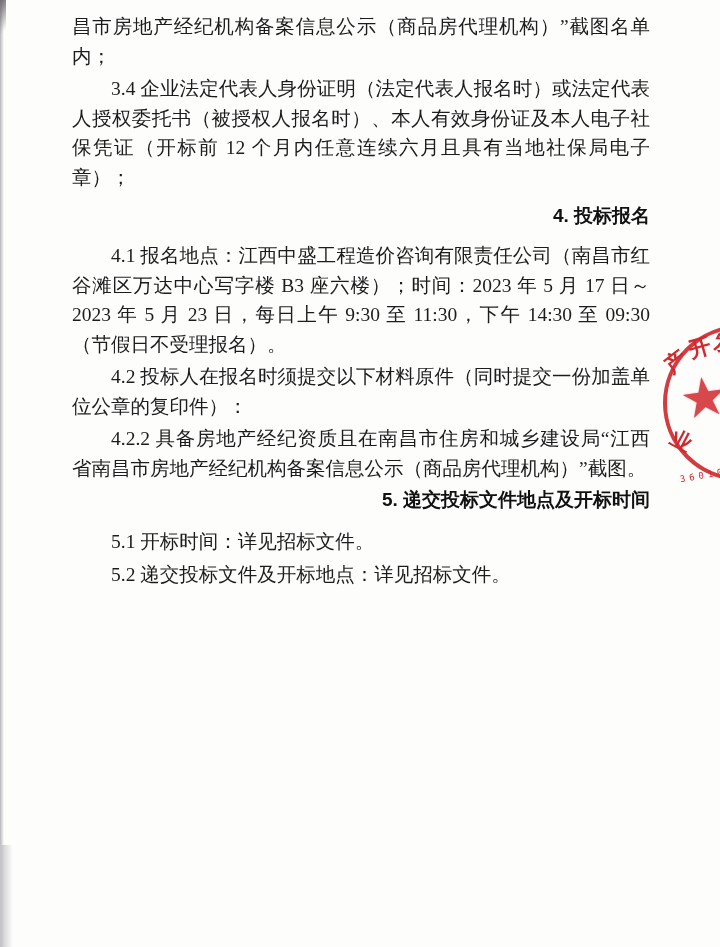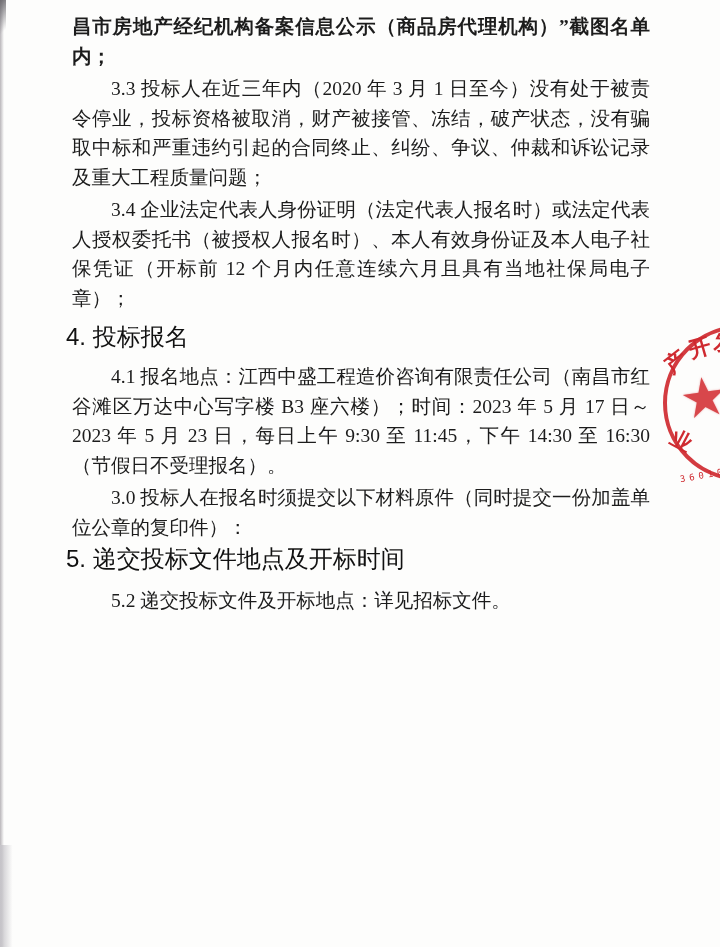--- a/index.html
+++ b/index.html
@@ -27,26 +27,27 @@
   
   .content{
     position:absolute;left:72px;top:12px;width:578px;
   }
   .para{
     margin:0 0 3px 0;
     font-size:19.5px;line-height:29.5px;
     text-align:justify;text-justify:inter-character;
     text-indent:2em;
   }
-  .para.continuation{text-indent:0;font-weight:bold;}
+  .para.continuation{text-indent:0;}
   .sec-heading{
     margin:10px 0 12px -6px;
     font-family:"Liberation Sans","DejaVu Sans",sans-serif;
-    font-weight:normal;font-size:24px;line-height:27px;
+    font-weight:bold;font-size:19px;line-height:27px;
     color:#111;
+    text-align:right;
   }
   .sec-heading.h5{margin-top:0;margin-bottom:14px;}
   
   .stamp{
     position:absolute;left:663px;top:325px;width:160px;height:160px;
     pointer-events:none;
   }
   .stamp .ring{
     position:absolute;left:0;top:0;width:148px;height:148px;
     border:4.5px solid #cf2a30;border-radius:50%;
@@ -84,28 +85,29 @@
 <body>
 
 <div class="page">
 
   <div class="edge-left"></div>
   <div class="corner-mark-top"></div>
   <div class="corner-smudge-bottom"></div>
 
   <div class="content">
     <p class="para continuation">昌市房地产经纪机构备案信息公示（商品房代理机构）”截图名单内；</p>
-    <p class="para">3.3 投标人在近三年内（2020 年 3 月 1 日至今）没有处于被责令停业，投标资格被取消，财产被接管、冻结，破产状态，没有骗取中标和严重违约引起的合同终止、纠纷、争议、仲裁和诉讼记录及重大工程质量问题；</p>
     <p class="para">3.4 企业法定代表人身份证明（法定代表人报名时）或法定代表人授权委托书（被授权人报名时）、本人有效身份证及本人电子社保凭证（开标前 12 个月内任意连续六月且具有当地社保局电子章）；</p>
 
     <h2 class="sec-heading h4">4. 投标报名</h2>
-    <p class="para">4.1 报名地点：江西中盛工程造价咨询有限责任公司（南昌市红谷滩区万达中心写字楼 B3 座六楼）；时间：2023 年 5 月 17 日～2023 年 5 月 23 日，每日上午 9:30 至 11:45，下午 14:30 至 16:30（节假日不受理报名）。</p>
-    <p class="para">3.0 投标人在报名时须提交以下材料原件（同时提交一份加盖单位公章的复印件）：</p>
+    <p class="para">4.1 报名地点：江西中盛工程造价咨询有限责任公司（南昌市红谷滩区万达中心写字楼 B3 座六楼）；时间：2023 年 5 月 17 日～2023 年 5 月 23 日，每日上午 9:30 至 11:30，下午 14:30 至 09:30（节假日不受理报名）。</p>
+    <p class="para">4.2 投标人在报名时须提交以下材料原件（同时提交一份加盖单位公章的复印件）：</p>
+    <p class="para">4.2.2 具备房地产经纪资质且在南昌市住房和城乡建设局“江西省南昌市房地产经纪机构备案信息公示（商品房代理机构）”截图。</p>
 
     <h2 class="sec-heading h5">5. 递交投标文件地点及开标时间</h2>
+    <p class="para">5.1 开标时间：详见招标文件。</p>
     <p class="para">5.2 递交投标文件及开标地点：详见招标文件。</p>
 
   </div>
 
   <div class="stamp">
     <div class="ring"></div>
     <span class="arc-char c1">产</span>
     <span class="arc-char c2">开</span>
     <span class="arc-char c3">发</span>
     <span class="star">★</span>

